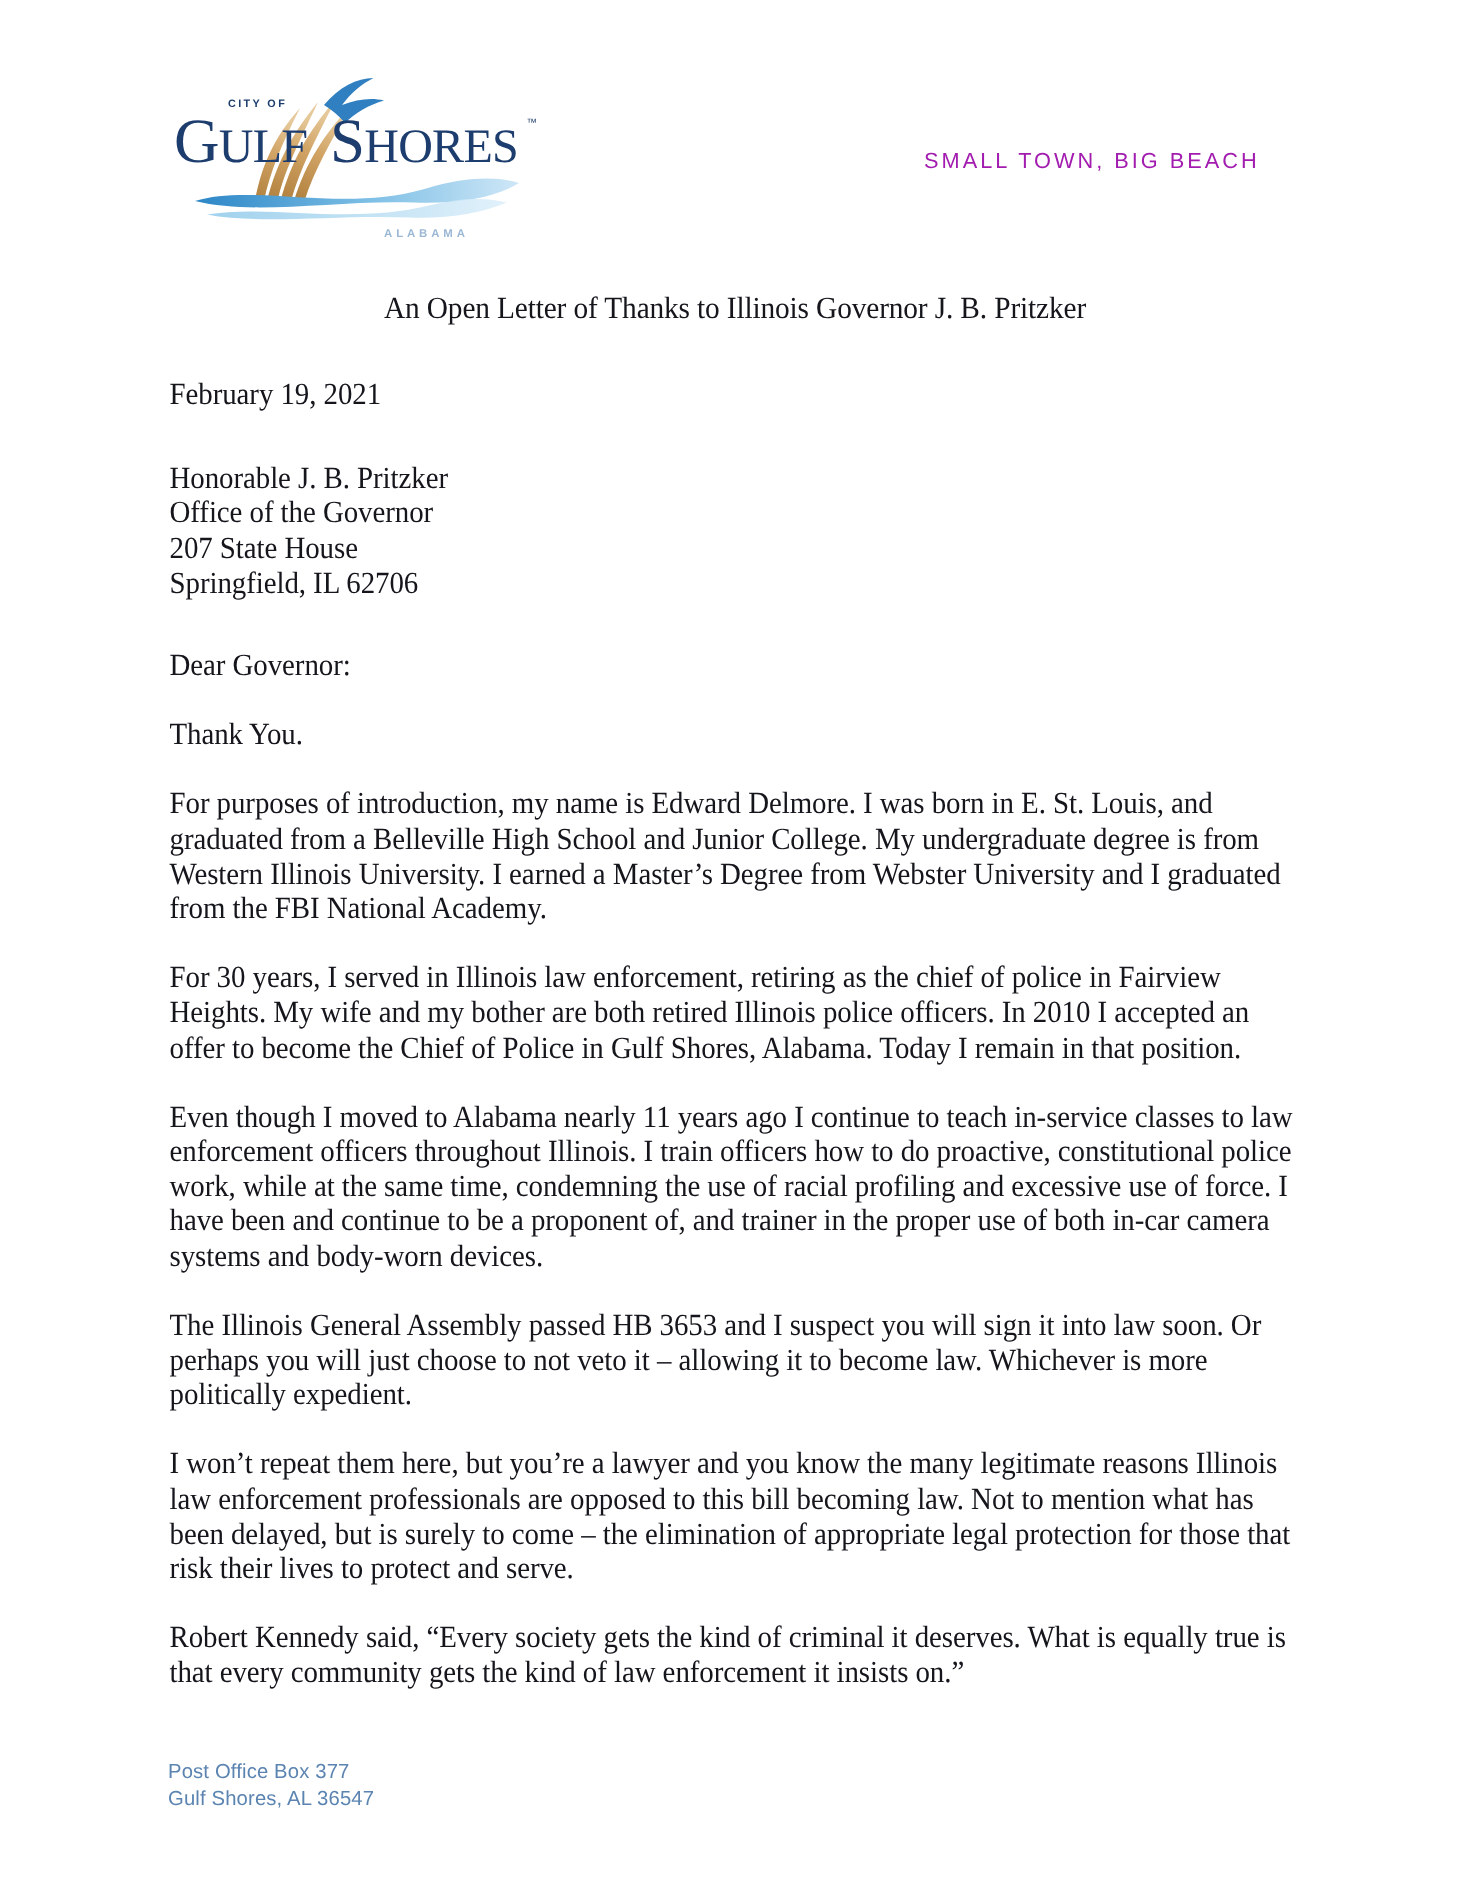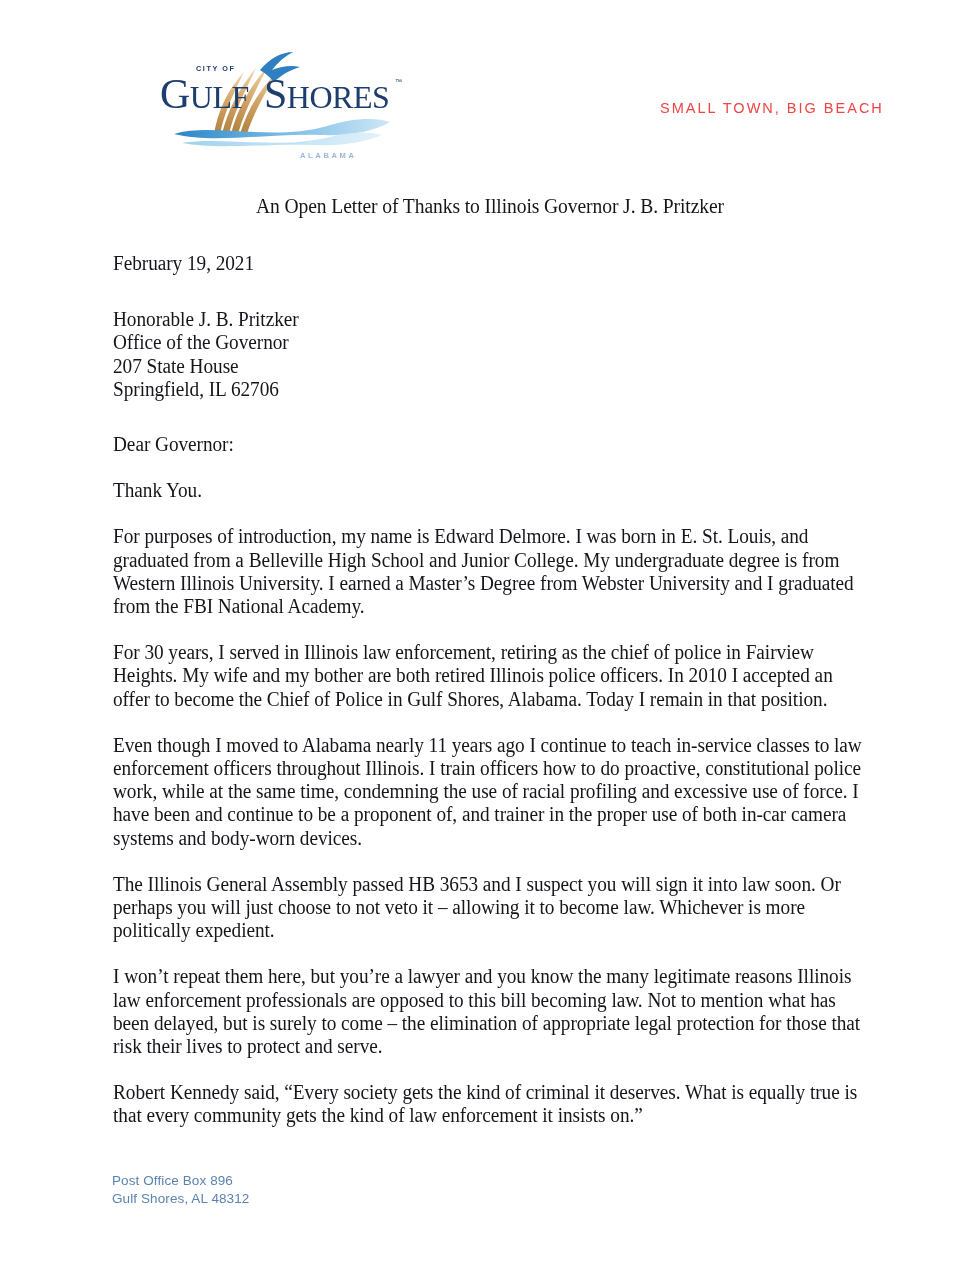--- a/index.html
+++ b/index.html
@@ -11,40 +11,39 @@
     font-family: "Liberation Serif", "DejaVu Serif", serif;
     color: #15161c;
     overflow: hidden;
     position: relative;
   }
 
   
   .letterhead {
     position: relative;
     height: 178px;
-    margin-left: 44px;
   }
 
   .logo-block {
     position: absolute;
     left: 108px;
     top: 46px;
     width: 260px;
     height: 118px;
   }
   .logo-svg { display: block; width: 260px; height: 118px; }
 
   .tagline {
     position: absolute;
     left: 616px;
     top: 100px;
     font-family: "Liberation Sans", "DejaVu Sans", sans-serif;
     font-size: 14.5px;
     letter-spacing: 2.0px;
-    color: #ef4444;
+    color: #a21caf;
     white-space: nowrap;
     font-weight: 400;
   }
 
   
   .page {
     position: absolute;
     left: 0;
     top: 0;
     width: 980px;
@@ -195,17 +194,17 @@
     <div class="gap-std"></div>
 
     <div class="blk">I won’t repeat them here, but you’re a lawyer and you know the many legitimate reasons Illinois law enforcement professionals are opposed to this bill becoming law. Not to mention what has been delayed, but is surely to come – the elimination of appropriate legal protection for those that risk their lives to protect and serve.</div>
     <div class="gap-std"></div>
 
     <div class="blk">Robert Kennedy said, “Every society gets the kind of criminal it deserves. What is equally true is that every community gets the kind of law enforcement it insists on.”</div>
 
   </div>
 
   <div class="footer">
-    <span>Post Office Box 896</span>
-    <span>Gulf Shores, AL 48312</span>
+    <span>Post Office Box 377</span>
+    <span>Gulf Shores, AL 36547</span>
   </div>
 
 </div>
 
 </body></html>

